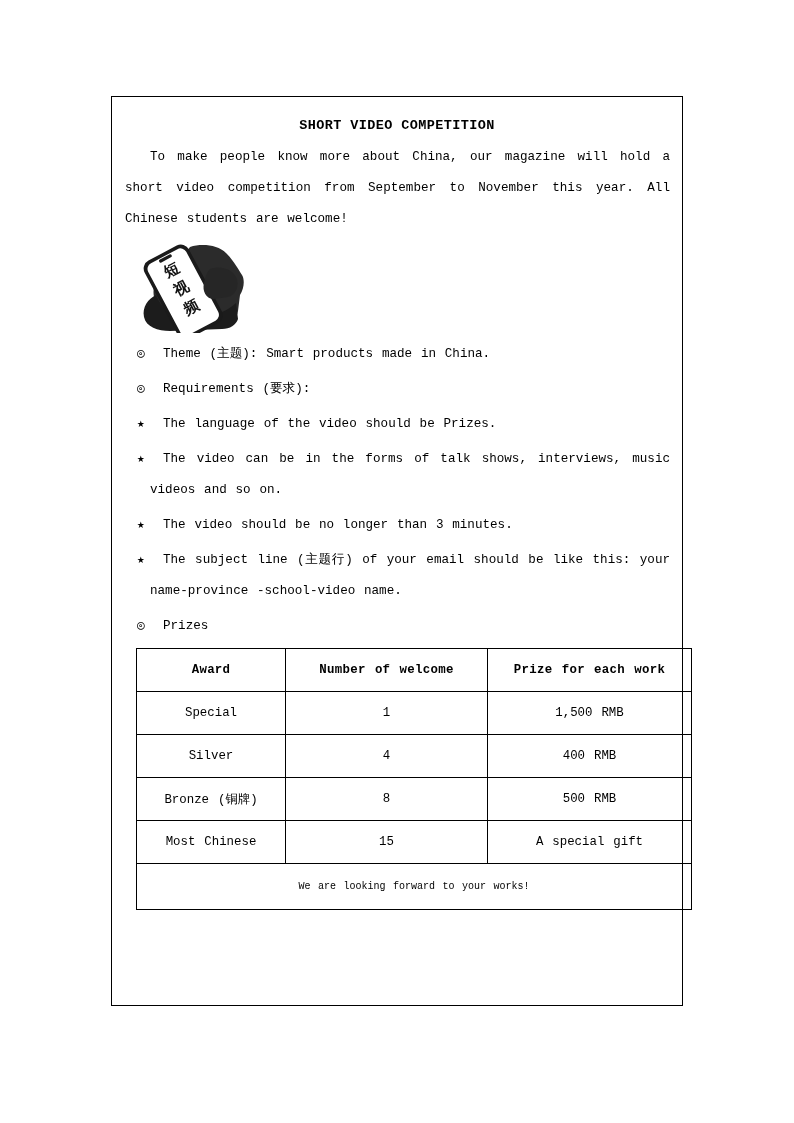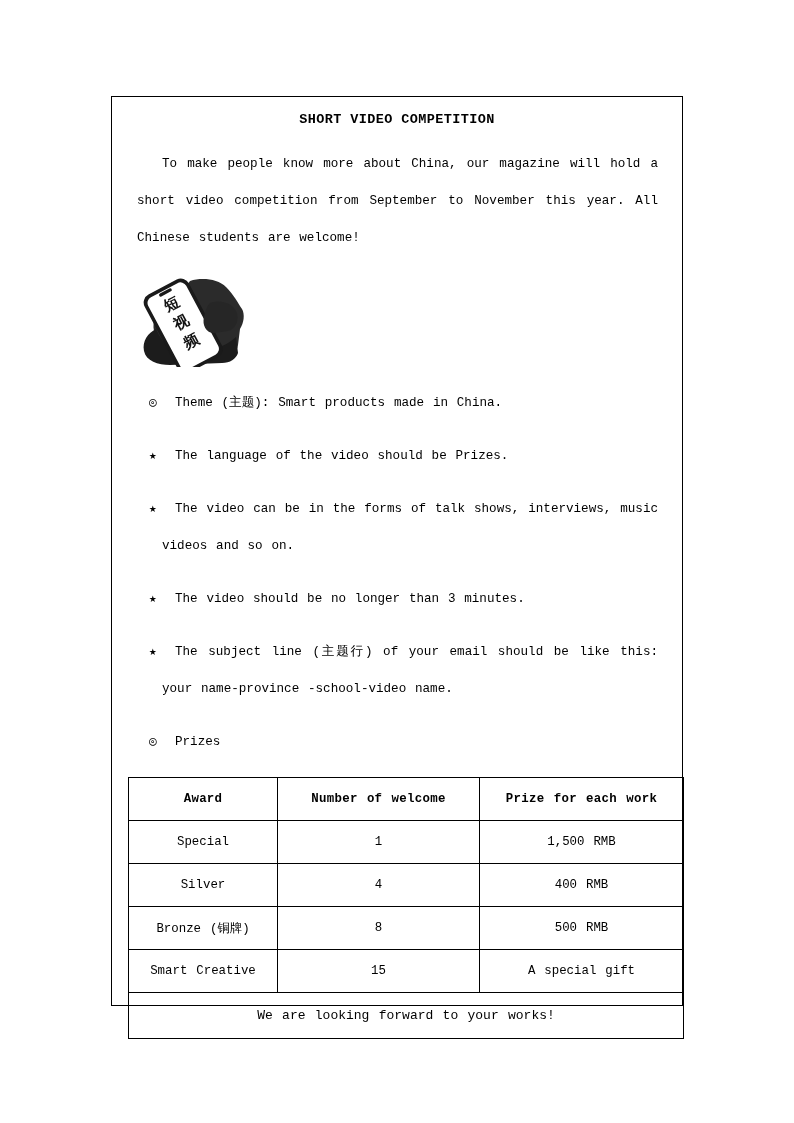--- a/index.html
+++ b/index.html
@@ -38,29 +38,29 @@
     box-sizing: border-box;
   }
 
   
   .poster-title {
     text-align: center;
     font-weight: bold;
     font-size: 13.5px;
     letter-spacing: 0.4px;
     line-height: 20px;
-    margin: 4px 0 6px 0;
+    margin: 10px 0 6px 0;
     white-space: nowrap;
   }
 
   
   .para {
     font-size: 12.6px;
-    line-height: 37px;
-    margin: 16px;
+    line-height: 31px;
+    margin: 4px;
     text-align: justify;
     text-justify: inter-word;
     word-spacing: 1.2px;
     padding-left: 1px;
   }
   .para.indent {
     text-indent: 25px;
   }
   .para.bullet {
     padding-left: 26px;
@@ -87,21 +87,21 @@
     left: 6px;
     top: 0;
     width: 124px;
     height: 94px;
   }
 
   
   #prize-table {
     border-collapse: collapse;
     width: 555px;
-    margin: 6px 0 0 8px;
+    margin: 6px 0 0 16px;
     table-layout: fixed;
   }
   #prize-table td, #prize-table th {
     border: 1.3px solid #000000;
     text-align: center;
     vertical-align: middle;
     font-size: 12.4px;
     word-spacing: 1.5px;
     padding: 0;
     height: 42px;
@@ -109,21 +109,21 @@
   #prize-table th {
     font-weight: bold;
     height: 42px;
     letter-spacing: 0.3px;
   }
   #prize-table col.c-award   { width: 149px; }
   #prize-table col.c-number  { width: 202px; }
   #prize-table col.c-prize   { width: 204px; }
   #prize-table td.footer-cell {
     height: 45px;
-    font-size: 13px;
+    font-size: 10px;
   }
 </style>
 </head>
 <body>
 
 <div id="poster-frame">
   <div id="poster-inner">
 
     <div class="poster-title">SHORT VIDEO COMPETITION</div>
 
@@ -152,20 +152,23 @@
 
         <path d="M84 30 C94 26 106 30 110 38 C114 46 110 56 102 58 L88 60
                  C80 60 76 52 78 44 C79 38 81 33 84 30 Z" fill="#262626"></path>
       </svg>
     </div>
 
     <p class="para bullet">
       <span class="bullet-mark mark-circle">◎</span><span>Theme (主题): Smart products made in China.</span>
     </p>
 
+    <p class="para bullet">
+      <span class="bullet-mark mark-circle">◎</span><span>Requirements (要求):</span>
+    </p>
 
     <p class="para bullet">
       <span class="bullet-mark mark-star">★</span><span>The language of the video should be Prizes.</span>
     </p>
 
     <p class="para bullet">
       <span class="bullet-mark mark-star">★</span><span>The video can be in the forms of talk shows, interviews, music videos and so on.</span>
     </p>
 
     <p class="para bullet">
@@ -205,21 +208,21 @@
           <td>Silver</td>
           <td>4</td>
           <td>400 RMB</td>
         </tr>
         <tr>
           <td>Bronze (铜牌)</td>
           <td>8</td>
           <td>500 RMB</td>
         </tr>
         <tr>
-          <td>Smart Creative</td>
+          <td>Most Chinese</td>
           <td>15</td>
           <td>A special gift</td>
         </tr>
         <tr>
           <td class="footer-cell" colspan="3">We are looking forward to your works!</td>
         </tr>
       </tbody>
     </table>
 
   </div>

